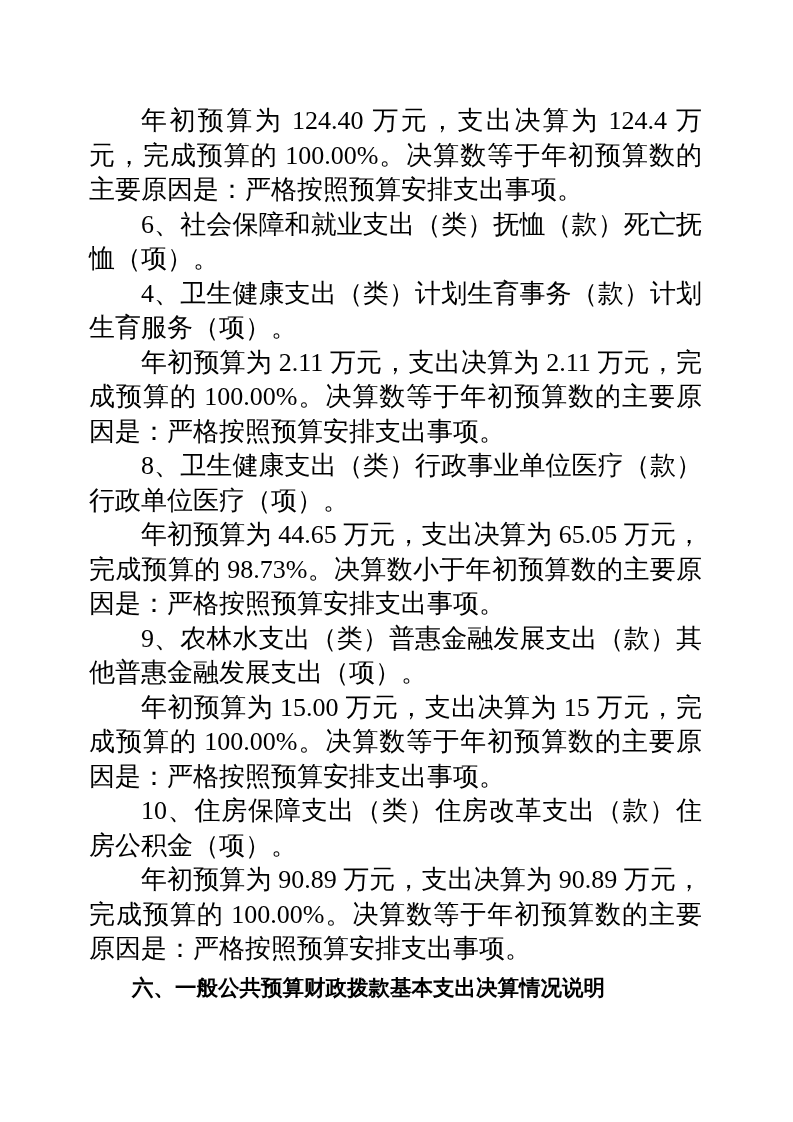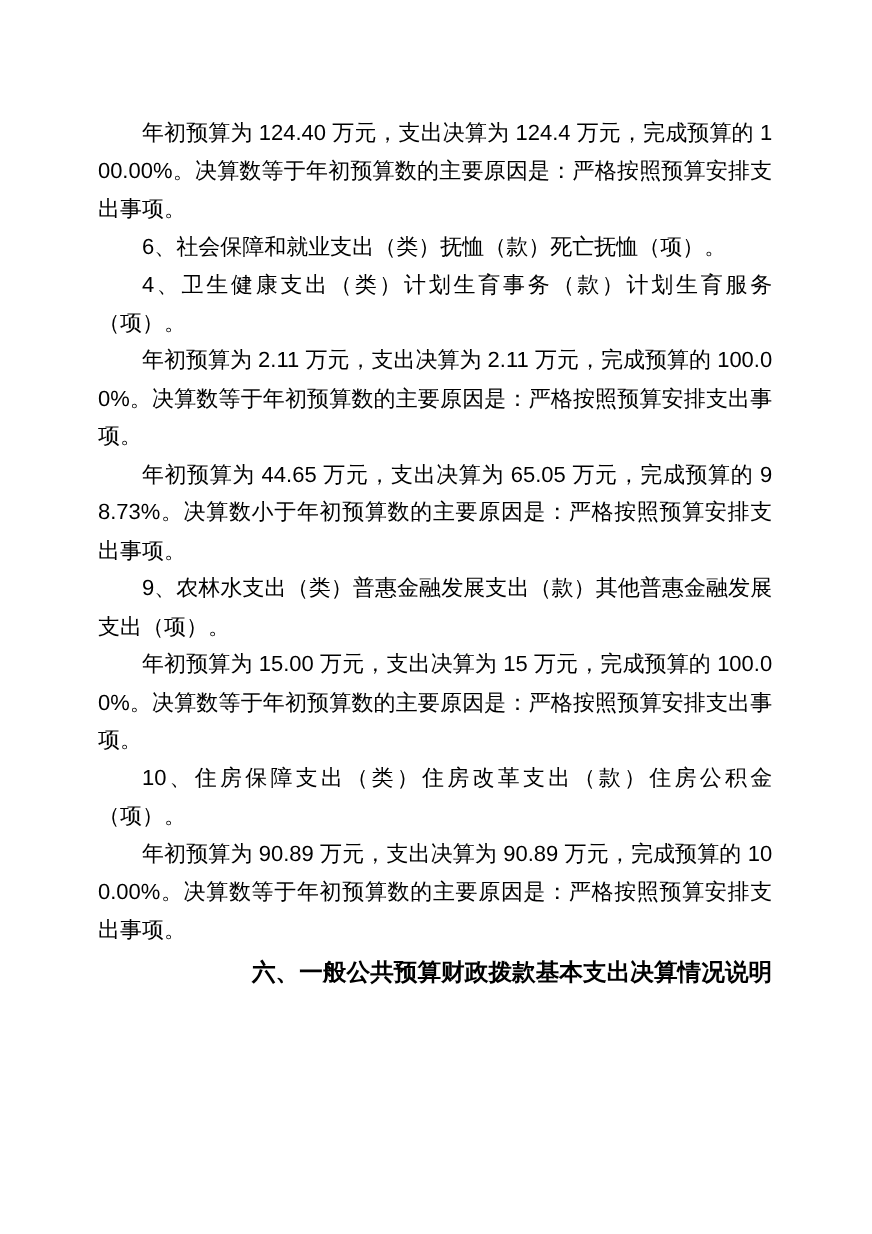--- a/index.html
+++ b/index.html
@@ -17,45 +17,46 @@
     box-sizing: border-box;
     padding: 104px 91px 0 89px;
   }
   .doc {
     width: 100%;
   }
   .doc p {
     margin: 0;
     padding: 0;
     color: #000000;
-    font-family: Liberation Sans, sans-serif;
-    font-size: 20px;
+    font-family: Liberation Serif, serif;
+    font-size: 26px;
     line-height: 34.5px;
     text-align: justify;
     text-justify: inter-character;
     text-indent: 2em;
     word-break: break-all;
   }
   .doc p.heading {
     font-family: "Liberation Sans", "DejaVu Sans", sans-serif;
     font-weight: bold;
     font-size: 21.5px;
     margin-top: 4px;
-    text-align: right;
+    text-align: left;
   }
 </style>
 </head>
 <body>
 
 <div class="page">
   <div class="doc">
     <p>年初预算为 124.40 万元，支出决算为 124.4 万元，完成预算的 100.00%。决算数等于年初预算数的主要原因是：严格按照预算安排支出事项。</p>
     <p>6、社会保障和就业支出（类）抚恤（款）死亡抚恤（项）。</p>
     <p>4、卫生健康支出（类）计划生育事务（款）计划生育服务（项）。</p>
     <p>年初预算为 2.11 万元，支出决算为 2.11 万元，完成预算的 100.00%。决算数等于年初预算数的主要原因是：严格按照预算安排支出事项。</p>
+    <p>8、卫生健康支出（类）行政事业单位医疗（款）行政单位医疗（项）。</p>
     <p>年初预算为 44.65 万元，支出决算为 65.05 万元，完成预算的 98.73%。决算数小于年初预算数的主要原因是：严格按照预算安排支出事项。</p>
     <p>9、农林水支出（类）普惠金融发展支出（款）其他普惠金融发展支出（项）。</p>
     <p>年初预算为 15.00 万元，支出决算为 15 万元，完成预算的 100.00%。决算数等于年初预算数的主要原因是：严格按照预算安排支出事项。</p>
     <p>10、住房保障支出（类）住房改革支出（款）住房公积金（项）。</p>
     <p>年初预算为 90.89 万元，支出决算为 90.89 万元，完成预算的 100.00%。决算数等于年初预算数的主要原因是：严格按照预算安排支出事项。</p>
     <p class="heading">六、一般公共预算财政拨款基本支出决算情况说明</p>
   </div>
 </div>
 
 </body></html>

